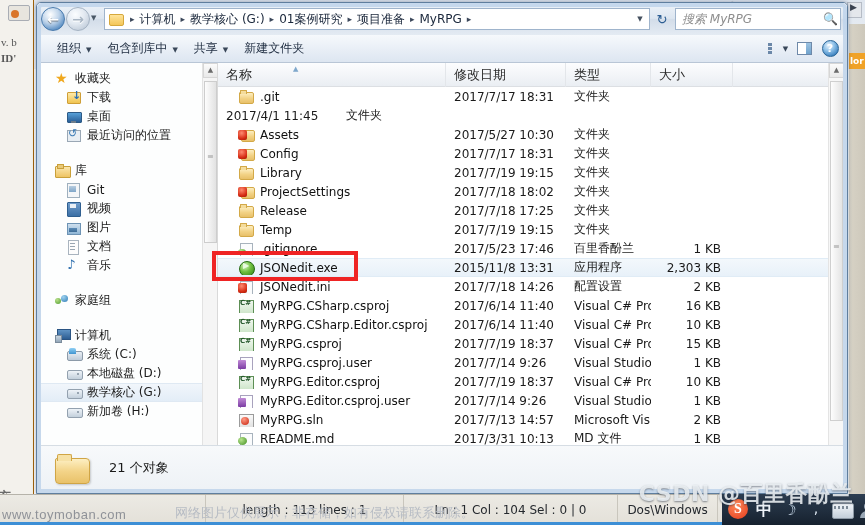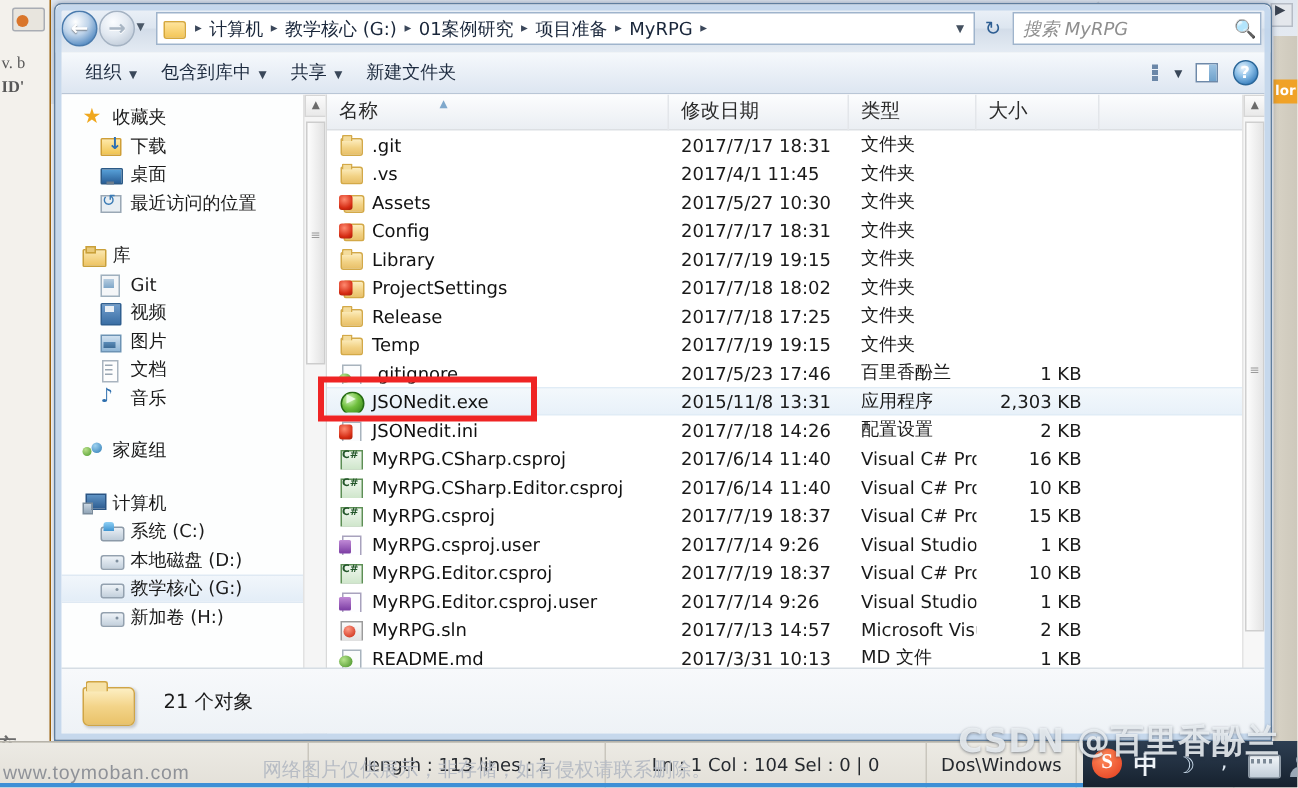--- a/index.html
+++ b/index.html
@@ -310,21 +310,21 @@
     position: absolute; left: 75px; top: 2px; color: #7fa8cc; font-size: 7px;
   }
   .row {
     height: 19px; display: flex; align-items: center; font-size: 12px; color: #111;
   }
   .row.selected {
     background: linear-gradient(180deg,#f3f8fc 0%, #e8f1f9 100%);
     border-top: 1px solid #e0ecf6; border-bottom: 1px solid #e0ecf6;
     height: 19px;
   }
-  .cell-name { display: flex; align-items: center; padding-left: 8px; overflow: hidden; white-space: nowrap; }
+  .cell-name { display: flex; align-items: center; padding-left: 20px; overflow: hidden; white-space: nowrap; }
   .cell-date, .cell-type { padding-left: 8px; white-space: nowrap; overflow: hidden; color: #1a1a1a; }
   .cell-size { text-align: right; padding-right: 12px; white-space: nowrap; color: #1a1a1a; }
   .fi { width: 16px; height: 14px; flex: none; position: relative; margin-right: 6px; }
   .fi-folder::before { content:""; position:absolute; left:1px; top:2px; width:13px; height:10px;
     background: linear-gradient(180deg,#fdeec0 0%, #f2d285 55%, #e8c069 100%);
     border:1px solid #d3a948; border-radius:1px 2px 2px 2px; }
   .fi-folder::after { content:""; position:absolute; left:2px; top:0px; width:5px; height:3px;
     background:#f4dc9c; border:1px solid #d3a948; border-bottom:none; border-radius:1px 1px 0 0; }
   .fi-unity::before { content:""; position:absolute; left:3px; top:2px; width:12px; height:10px;
     background: linear-gradient(180deg,#fdeec0 0%, #f2d285 55%, #e8c069 100%);
@@ -696,24 +696,20 @@
           <div class="row">
             <div class="cell-name" style="width: 228px;">
               <span class="fi fi-folder"></span>
               <span>.git</span>
             </div>
             <div class="cell-date" style="width: 120px;">2017/7/17 18:31</div>
             <div class="cell-type" style="width: 85px;">文件夹</div>
             <div class="cell-size" style="width: 82px;"></div>
           </div>
           <div class="row">
-            <div class="cell-name" style="width: 228px;">
-              <span class="fi fi-folder"></span>
-              <span>.vs</span>
-            </div>
             <div class="cell-date" style="width: 120px;">2017/4/1 11:45</div>
             <div class="cell-type" style="width: 85px;">文件夹</div>
             <div class="cell-size" style="width: 82px;"></div>
           </div>
           <div class="row">
             <div class="cell-name" style="width: 228px;">
               <span class="fi fi-unity"></span>
               <span>Assets</span>
             </div>
             <div class="cell-date" style="width: 120px;">2017/5/27 10:30</div>

